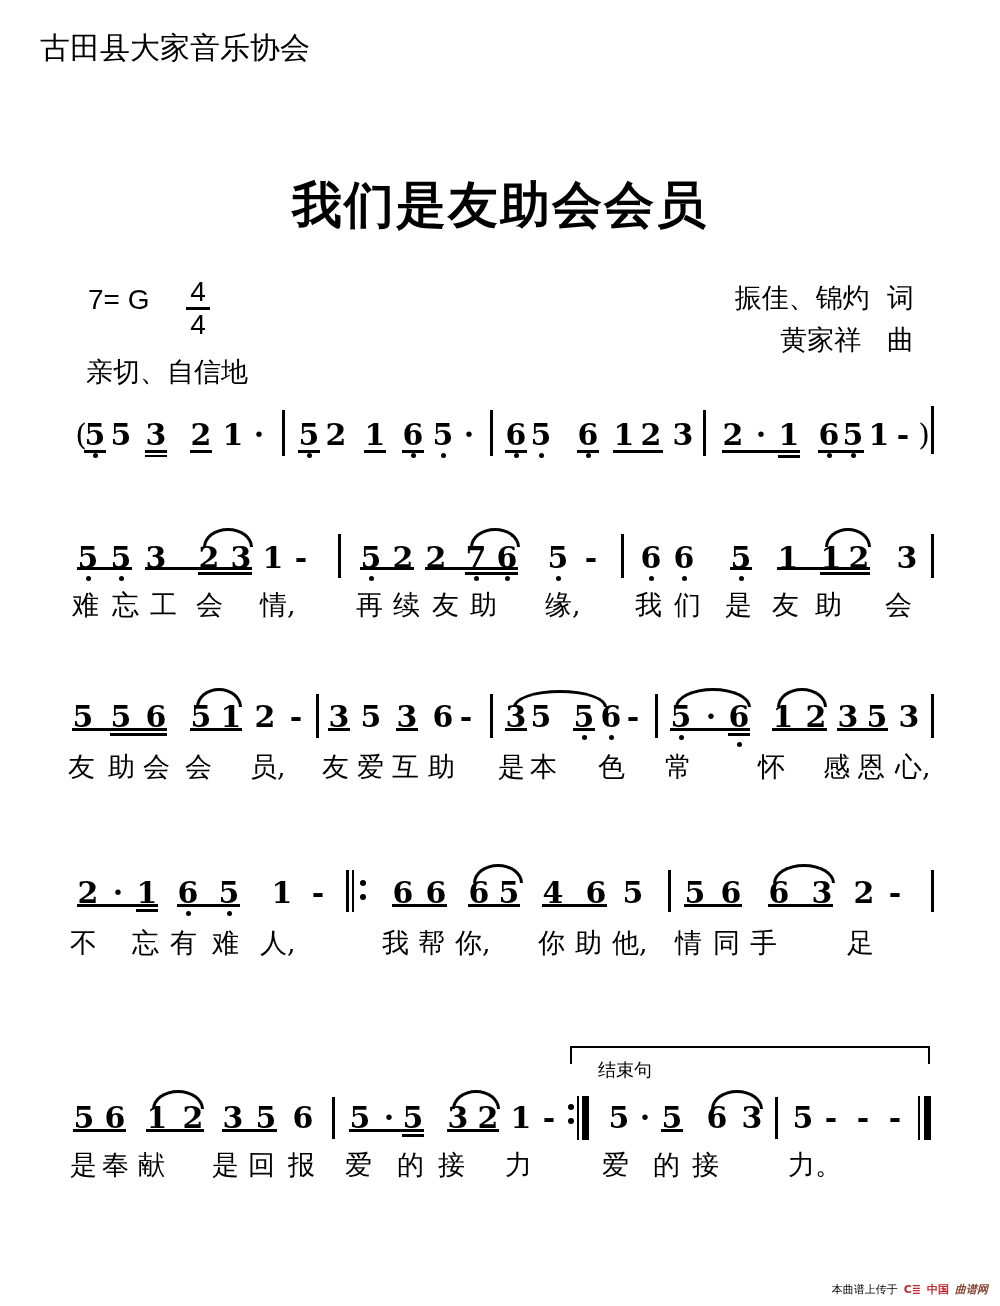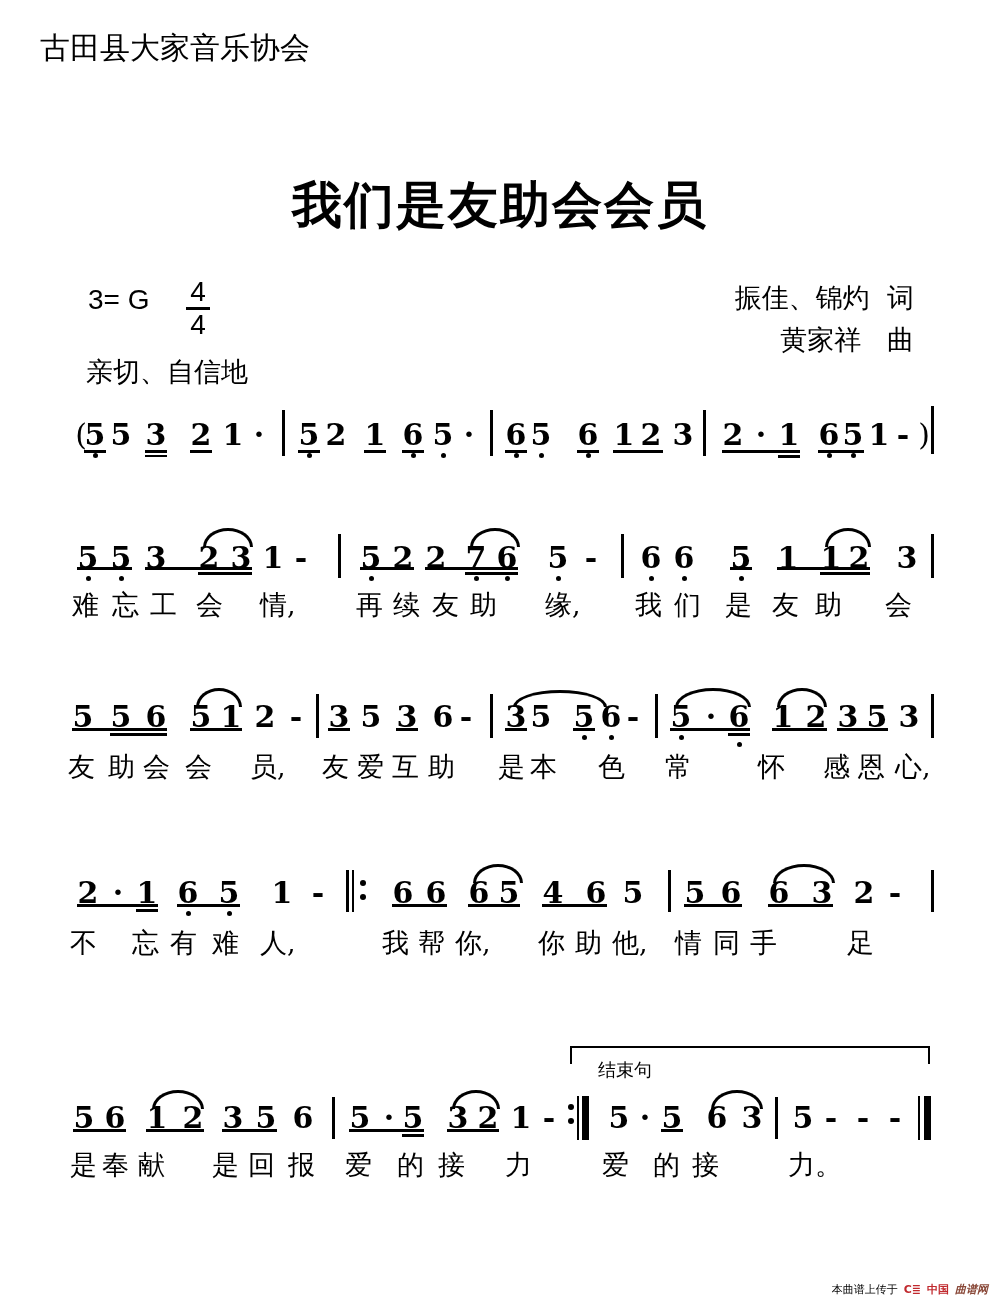--- a/index.html
+++ b/index.html
@@ -25,21 +25,21 @@
   .footer { right:12px; top:1282px; font-size:11px; display:flex; align-items:center; gap:6px; }
   .footer .logo { color:#c0282d; font-weight:bold; }
   .footer .logo2 { color:#8a4a3a; font-weight:bold; font-style:italic; }
 </style>
 </head>
 <body>
 
 <div class="abs org">古田县大家音乐协会</div>
 <div class="abs title">我们是友助会会员</div>
 
-<div class="abs key">3=  G</div>
+<div class="abs key">7=  G</div>
 <div class="abs ts">
   <div>4</div>
   <div class="bar"></div>
   <div>4</div>
 </div>
 <div class="abs credit" style="top:280px">振佳、锦灼  词</div>
 <div class="abs credit" style="top:322px">黄家祥   曲</div>
 <div class="abs tempo">亲切、自信地</div>
 
 <div id="score">

